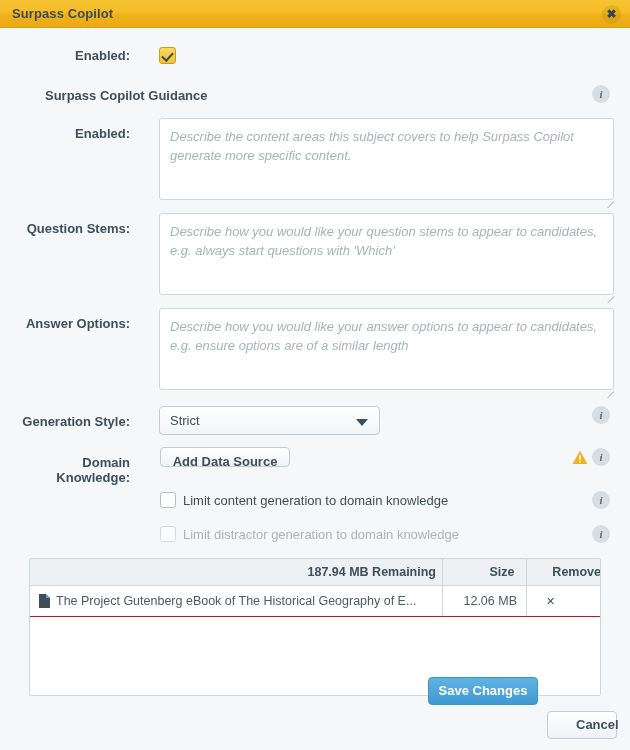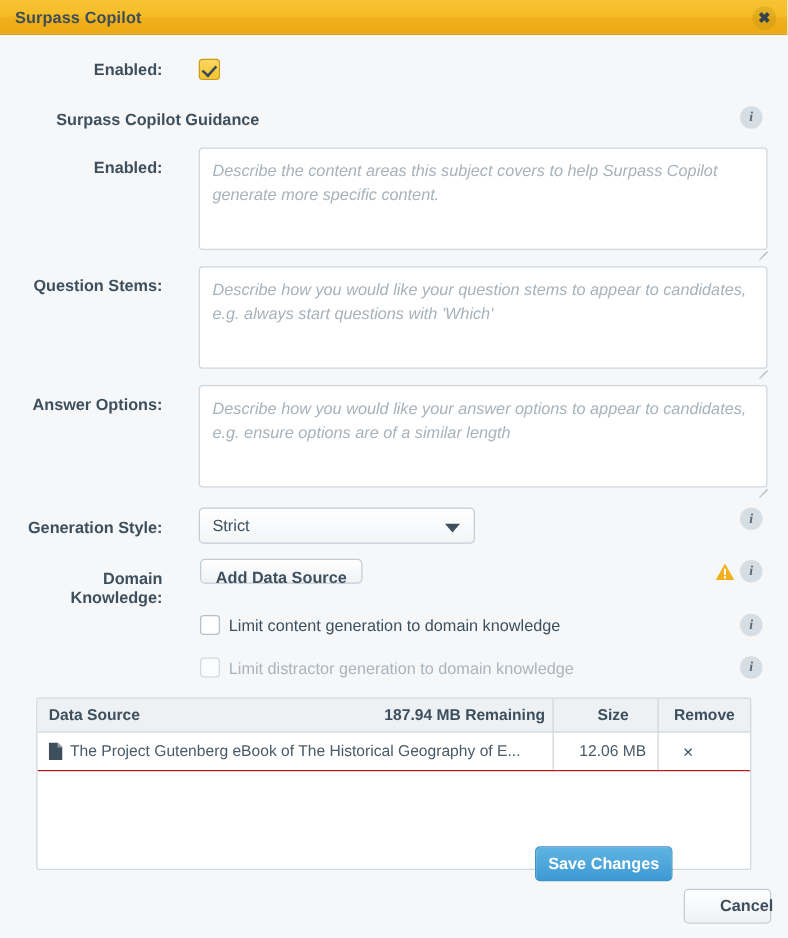--- a/index.html
+++ b/index.html
@@ -328,24 +328,23 @@
 <div class="cbrow-label" style="left:183px; top:493px;">Limit content generation to domain knowledge</div>
 <div class="info-icon" style="left:592px; top:491px;">i</div>
 
 <div class="cb-plain disabled" style="left:160px; top:526px;"></div>
 <div class="cbrow-label disabled" style="left:183px; top:527px;">Limit distractor generation to domain knowledge</div>
 <div class="info-icon" style="left:592px; top:525px;">i</div>
 
 <div class="table-wrap">
 
   <div class="thead">
-    <div class="th" style="left:9px;">Data Source</div>
     <div class="th" style="left:250px; width:156px; text-align:right;">187.94 MB Remaining</div>
-    <div class="th" style="left:412px; width:84px; text-align:left;padding-left:36px;">Size</div>
-    <div class="th" style="left:496px; width:75px; text-align:center;">Remove</div>
+    <div class="th" style="left:412px; width:84px; text-align:center;padding-left:36px;">Size</div>
+    <div class="th" style="left:496px; width:75px; text-align:right;">Remove</div>
   </div>
 
   <div class="vline" style="left:412px; height:58px;"></div>
   <div class="vline" style="left:496px; height:58px;"></div>
 
   <div class="trow">
     <svg class="file-icon" viewBox="0 0 11 14">
       <path d="M0 0 h7 l4 4 v10 H0 Z" fill="#3d4f5d"></path>
       <path d="M7 0 l4 4 h-4 Z" fill="#8d9aa5"></path>
     </svg>

